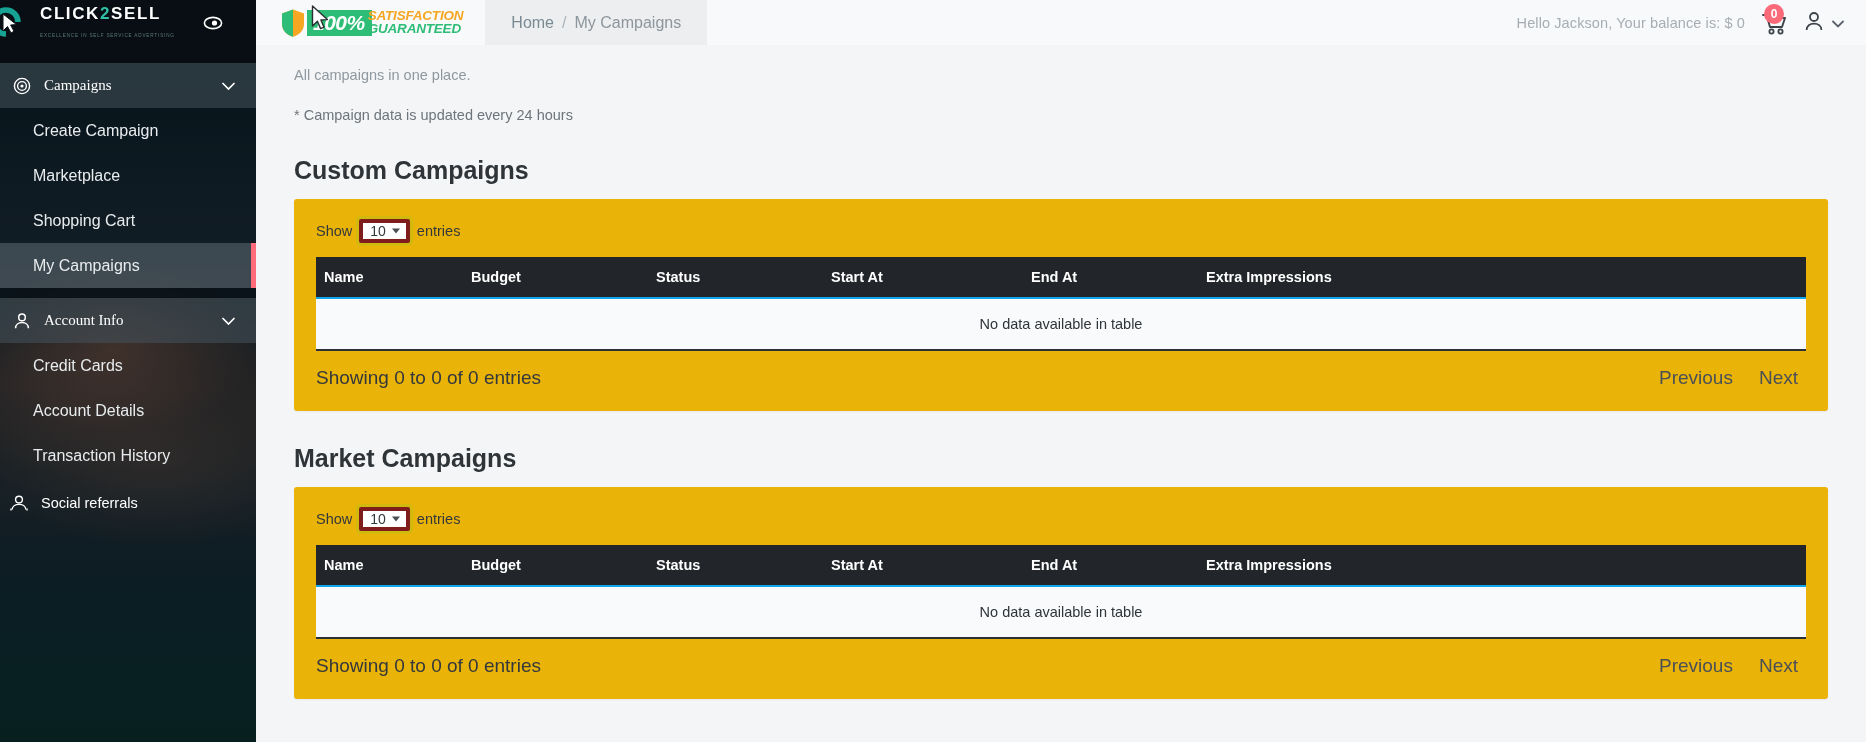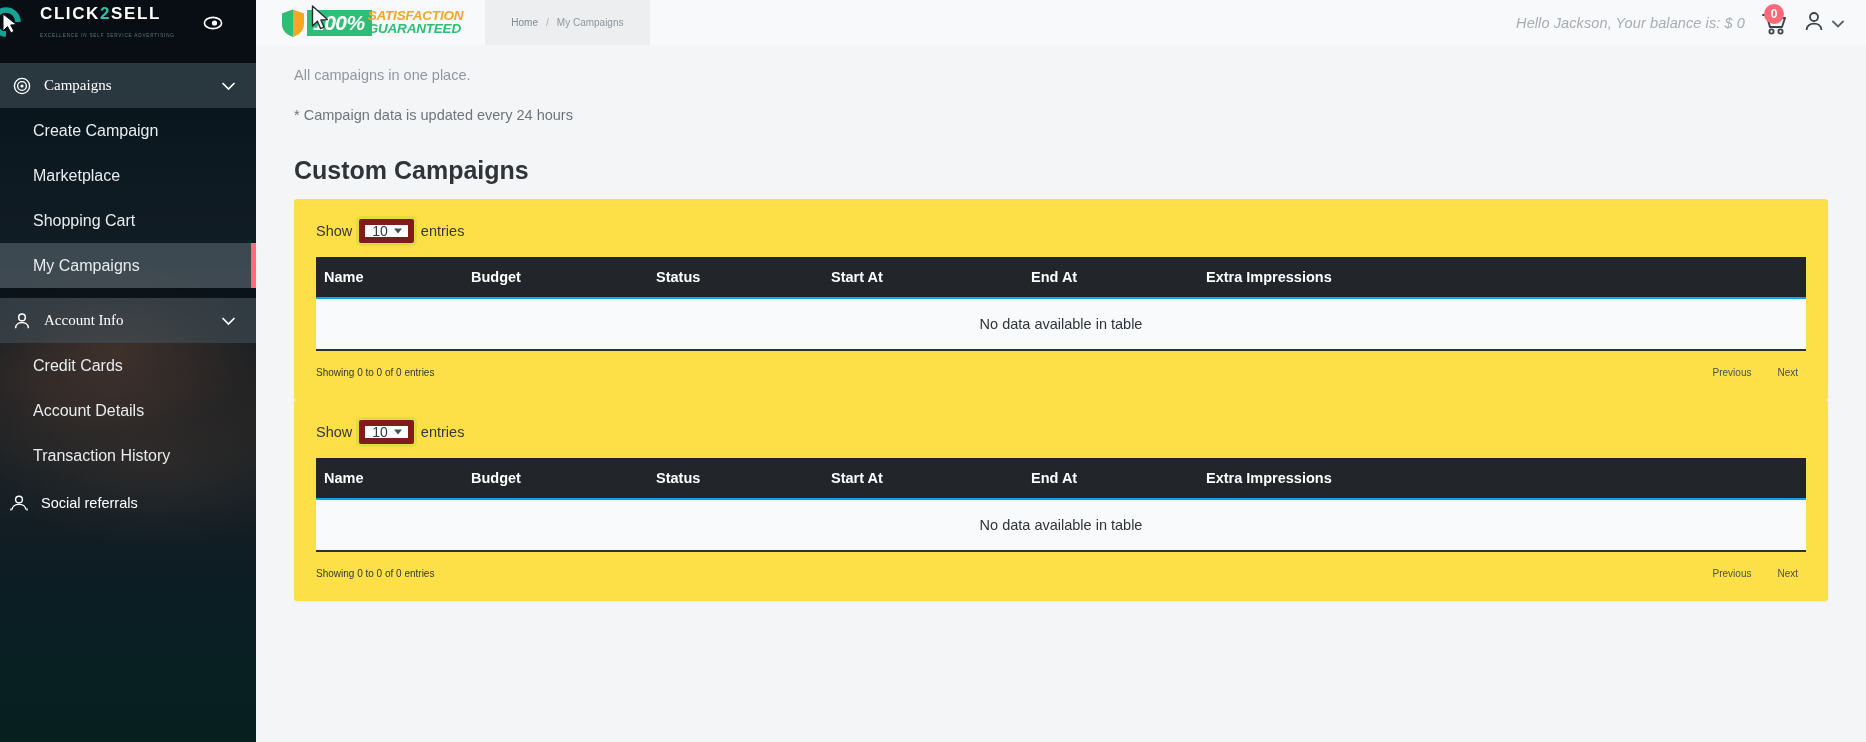--- a/index.html
+++ b/index.html
@@ -113,31 +113,31 @@
     line-height: 1; display:flex; align-items:center;
   }
   .gtext { margin-left: -4px; line-height: 0.92; font-style: italic; }
   .gtext .l1 { display:block; color: #f5a623; font-size: 13.5px; font-weight: bold; letter-spacing: -0.2px;}
   .gtext .l2 { display:block; color: #2ebd77; font-size: 13.5px; font-weight: bold; letter-spacing: -0.2px;}
 
   .breadcrumb {
     background: #eceef0;
     height: 45px; display: flex; align-items: center;
     padding: 0 26px; margin-left: 16px;
-    font-size: 10px; color: #7a8a93;
+    font-size: 16px; color: #7a8a93;
   }
   .breadcrumb .bc-link { color: #7a8a93; }
   .breadcrumb .bc-sep { margin: 0 8px; color: #aab4ba; }
   .breadcrumb .bc-cur { color: #8d969c; }
 
   .topright {
     margin-left: auto; display: flex; align-items: center;
     padding-right: 22px; gap: 14px;
   }
-  .greeting { font-size: 14.5px; color: #a6adb3; letter-spacing: 0.1px; font-style: italic; }
+  .greeting { font-size: 14.5px; color: #a6adb3; letter-spacing: 0.1px; }
   .cart-wrap { position: relative; width: 30px; height: 30px; }
   .cart-badge {
     position: absolute; left: 5px; top: -4px;
     background: #fb6a78; color: #fff;
     border-radius: 50%; width: 20px; height: 20px;
     font-size: 12px; font-weight: bold;
     display: flex; align-items: center; justify-content: center;
     z-index: 2;
   }
   .user-wrap { display: flex; align-items: center; gap: 7px; }
@@ -155,34 +155,34 @@
   }
   .note {
     color: #6d757b; font-size: 14.5px;
     margin-top: 24px;
   }
   .sec-title {
     font-size: 25px; font-weight: bold; color: #2f3438;
     margin-top: 33px; margin-bottom: 14px;
   }
   .card {
-    background: #fde047;
+    background: #eab308;
     border-radius: 3px;
     padding: 20px 22px 22px 22px;
     box-shadow: 0 1px 2px rgba(0,0,0,0.05);
   }
   .dt-len {
     font-size: 14.5px; color: #33383c;
     display: flex; align-items: center; gap: 7px;
     margin-bottom: 14px;
   }
   .sel {
     position: relative;
     display: inline-flex; align-items: center;
-    border: 6px solid #7f1d1d;
+    border: 4px solid #7f1d1d;
     background: #fff;
     height: 24px; padding: 0 20px 0 7px;
     font-size: 14px; color: #33383c;
     box-shadow: 0 0 0 3px rgba(126,211,33,0.22);
     border-radius: 2px;
   }
   .sel .caret {
     position: absolute; right: 6px; top: 50%;
     width: 0; height: 0; transform: translateY(-50%);
     border-left: 4px solid transparent;
@@ -199,21 +199,21 @@
   }
   table.dt thead th:first-child { padding-left: 8px; }
   table.dt td.empty {
     text-align: center; color: #2f3438; font-size: 14.5px;
     padding: 17px 0; background: #f9fafb;
     border-bottom: 2px solid #2b3035;
   }
   .dt-foot {
     display: flex; align-items: center;
     margin-top: 16px;
-    font-size: 10px; color: #33383c;
+    font-size: 19px; color: #33383c;
   }
   .dt-info { flex: 1; }
   .dt-page { display: flex; gap: 26px; color: #4a5056; padding-right: 8px; }
 
   
   .cursor { position: absolute; left: 311px; top: 5px; z-index: 60; pointer-events: none; }
 </style>
 </head>
 <body>
 
@@ -394,20 +394,21 @@
       </table>
       <div class="dt-foot">
         <span class="dt-info">Showing 0 to 0 of 0 entries</span>
         <span class="dt-page">
           <span>Previous</span>
           <span>Next</span>
         </span>
       </div>
     </div>
 
+    <div class="sec-title">Market Campaigns</div>
     <div class="card">
       <div class="dt-len">
         <span>Show</span>
         <span class="sel">
           <span>10</span>
           <span class="caret"></span>
         </span>
         <span>entries</span>
       </div>
       <table class="dt">

